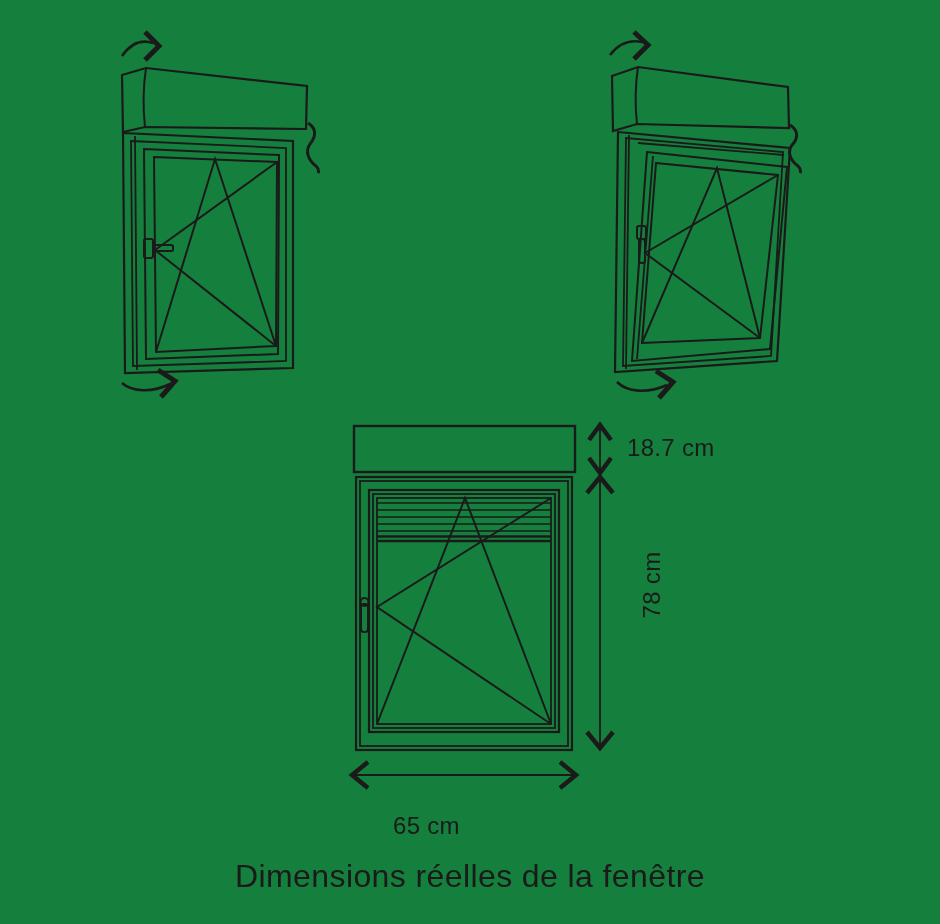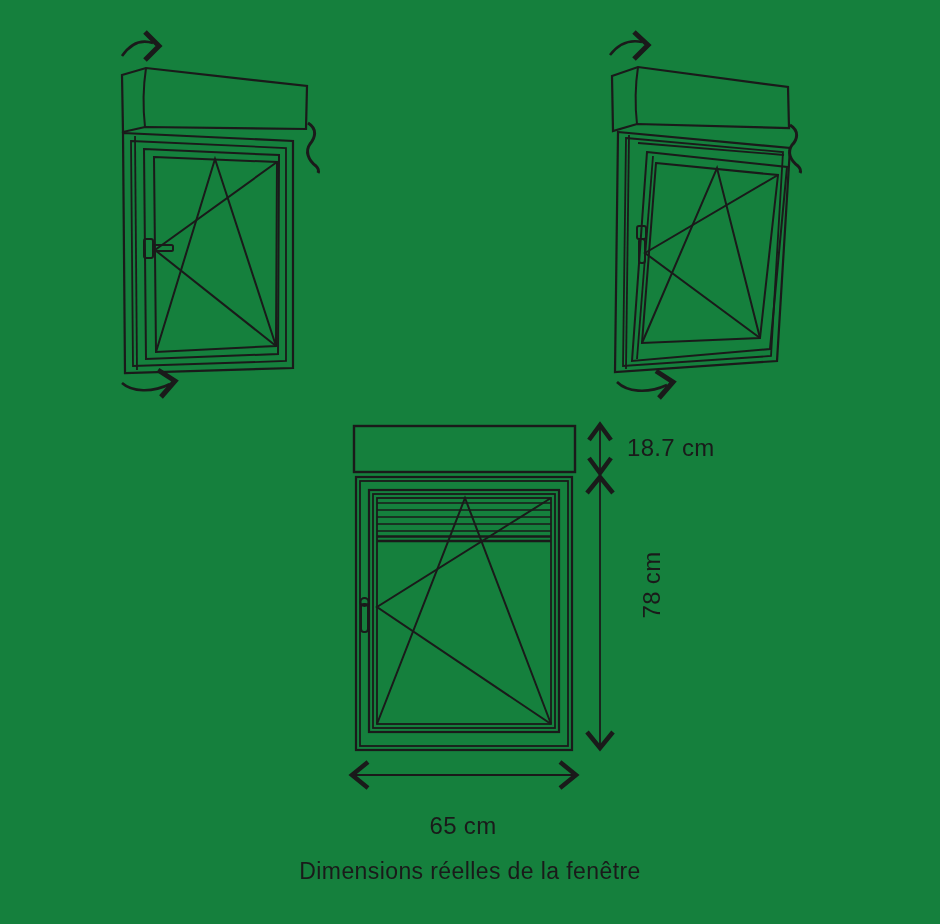--- a/index.html
+++ b/index.html
@@ -30,27 +30,26 @@
     left:626px;top:550px;width:52px;height:70px;
     display:flex;align-items:center;justify-content:center;
   }
   #window-height-label span{
     transform:rotate(-90deg);
     white-space:nowrap;
     font-size:24px;
   }
   #window-width-label{
     left:393px;top:812px;width:140px;
-    text-align:center;
   }
   #caption{
     position:absolute;
     left:5px;top:858px;width:930px;
     text-align:center;
-    font-size:23px;
+    font-size:32px;
     letter-spacing:0.4px;
     color:#1a1a1a;
   }
 </style>
 </head>
 <body>
 
 <div class="canvas">
 
   <div class="diagram" id="left-diagram">

